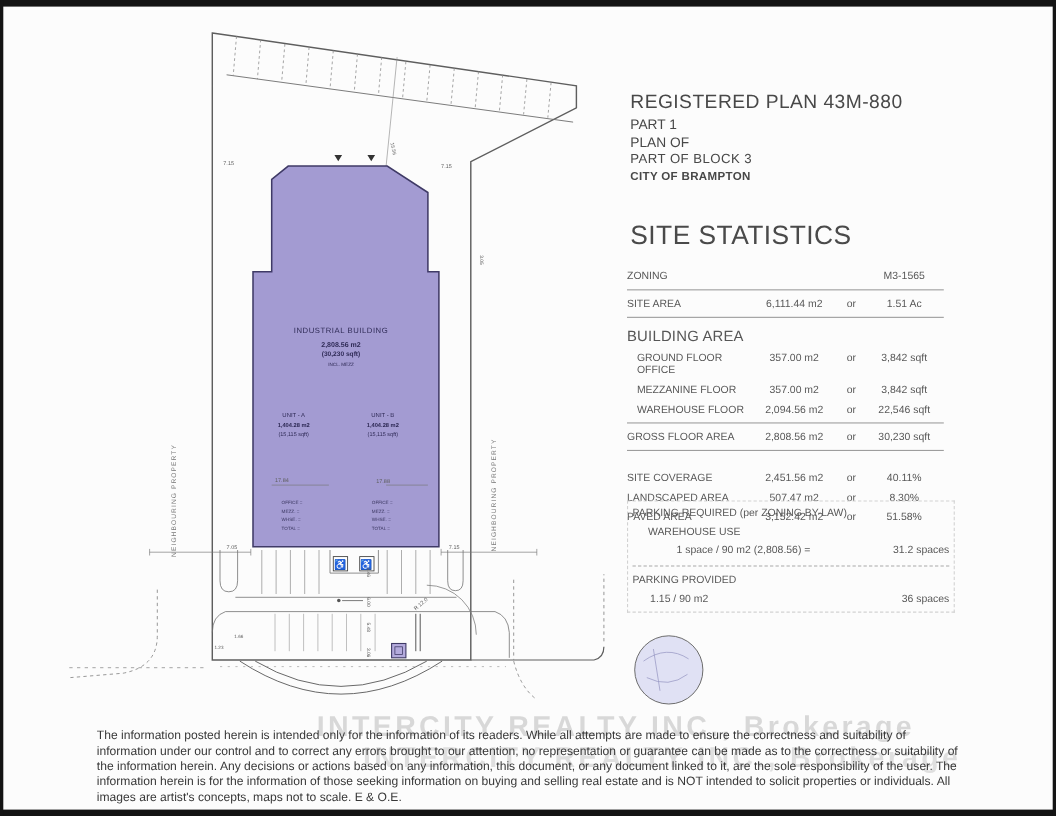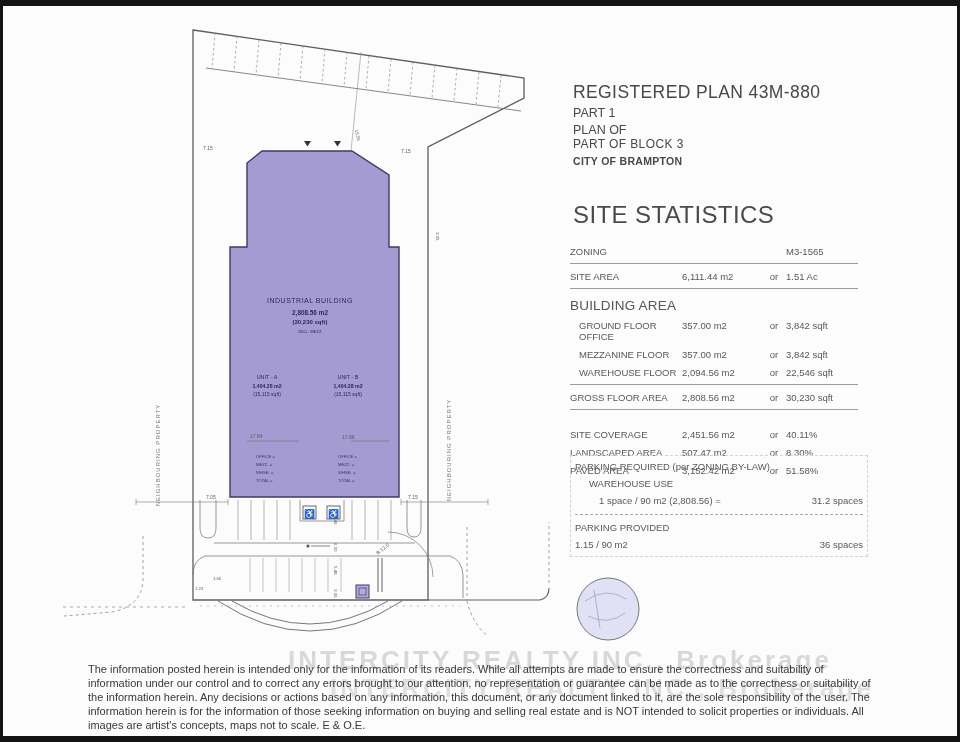--- a/index.html
+++ b/index.html
@@ -18,36 +18,36 @@
   
   .titleblock{position:absolute;left:573px;top:82px;width:300px;color:#484848;}
   .tb1{font-size:17.5px;letter-spacing:.4px;}
   .tb2,.tb3{font-size:12.5px;margin-top:3px;}
   .tb4{font-size:12px;margin-top:0;letter-spacing:.4px;}
   .tb5{font-size:10.5px;font-weight:bold;margin-top:4px;letter-spacing:.3px;}
   .stats-heading{position:absolute;left:573px;top:201px;font-size:24px;letter-spacing:.4px;color:#4a4a4a;}
 
   .stats{position:absolute;left:570px;top:246px;width:288px;font-size:9.5px;color:#585858;}
   .srow{display:grid;grid-template-columns:1fr 80px 24px 72px;margin-top:7px;align-items:baseline;}
-  .srow .v1,.srow .v2{text-align:left;white-space:nowrap;}
+  .srow .v1,.srow .v2{text-align:center;white-space:nowrap;}
   .srow .or{text-align:center;}
   .srow.first{margin-top:0;}
   .srow.rule-below{border-bottom:1px solid #9d9d9d;padding-bottom:6px;}
   .srow.section{margin-top:9px;}
   .srow.section .lbl{font-size:13.5px;letter-spacing:.2px;color:#565656;}
   .srow.sub .lbl{padding-left:9px;}
   .srow.gap{margin-top:19px;}
 
   .parking{position:absolute;left:570px;top:455px;width:288px;font-size:9.5px;color:#585858;
     border:1px dashed #d2d2d2;padding:5px 4px 6px 4px;}
   .p-line{margin-top:6px;}
   .p-line.firstp{margin-top:0;}
   .ind1{padding-left:14px;}
   .ind2{padding-left:24px;font-size:8.5px;}
-  .calcrow{display:flex;justify-content:space-between;margin-top:6px;}
+  .calcrow{display:flex;justify-content:space-between;margin-top:6px;margin-left:16px;}
   .calcrow .c-l{padding-left:24px;}
   .calcrow.noind .c-l{padding-left:0;}
   .p-sep{border-bottom:1px dashed #a8a8a8;margin:8px 0 7px 0;}
 
   
   .watermark{position:absolute;font-size:26px;font-weight:bold;letter-spacing:3px;color:#a9a9a9;
     white-space:nowrap;z-index:1;}
   .wm1{left:288px;top:645px;opacity:.42;}
   .wm2{left:330px;top:673px;opacity:.34;}
   .disclaimer{position:absolute;left:88px;top:663px;width:786px;font-size:11px;line-height:13.9px;

